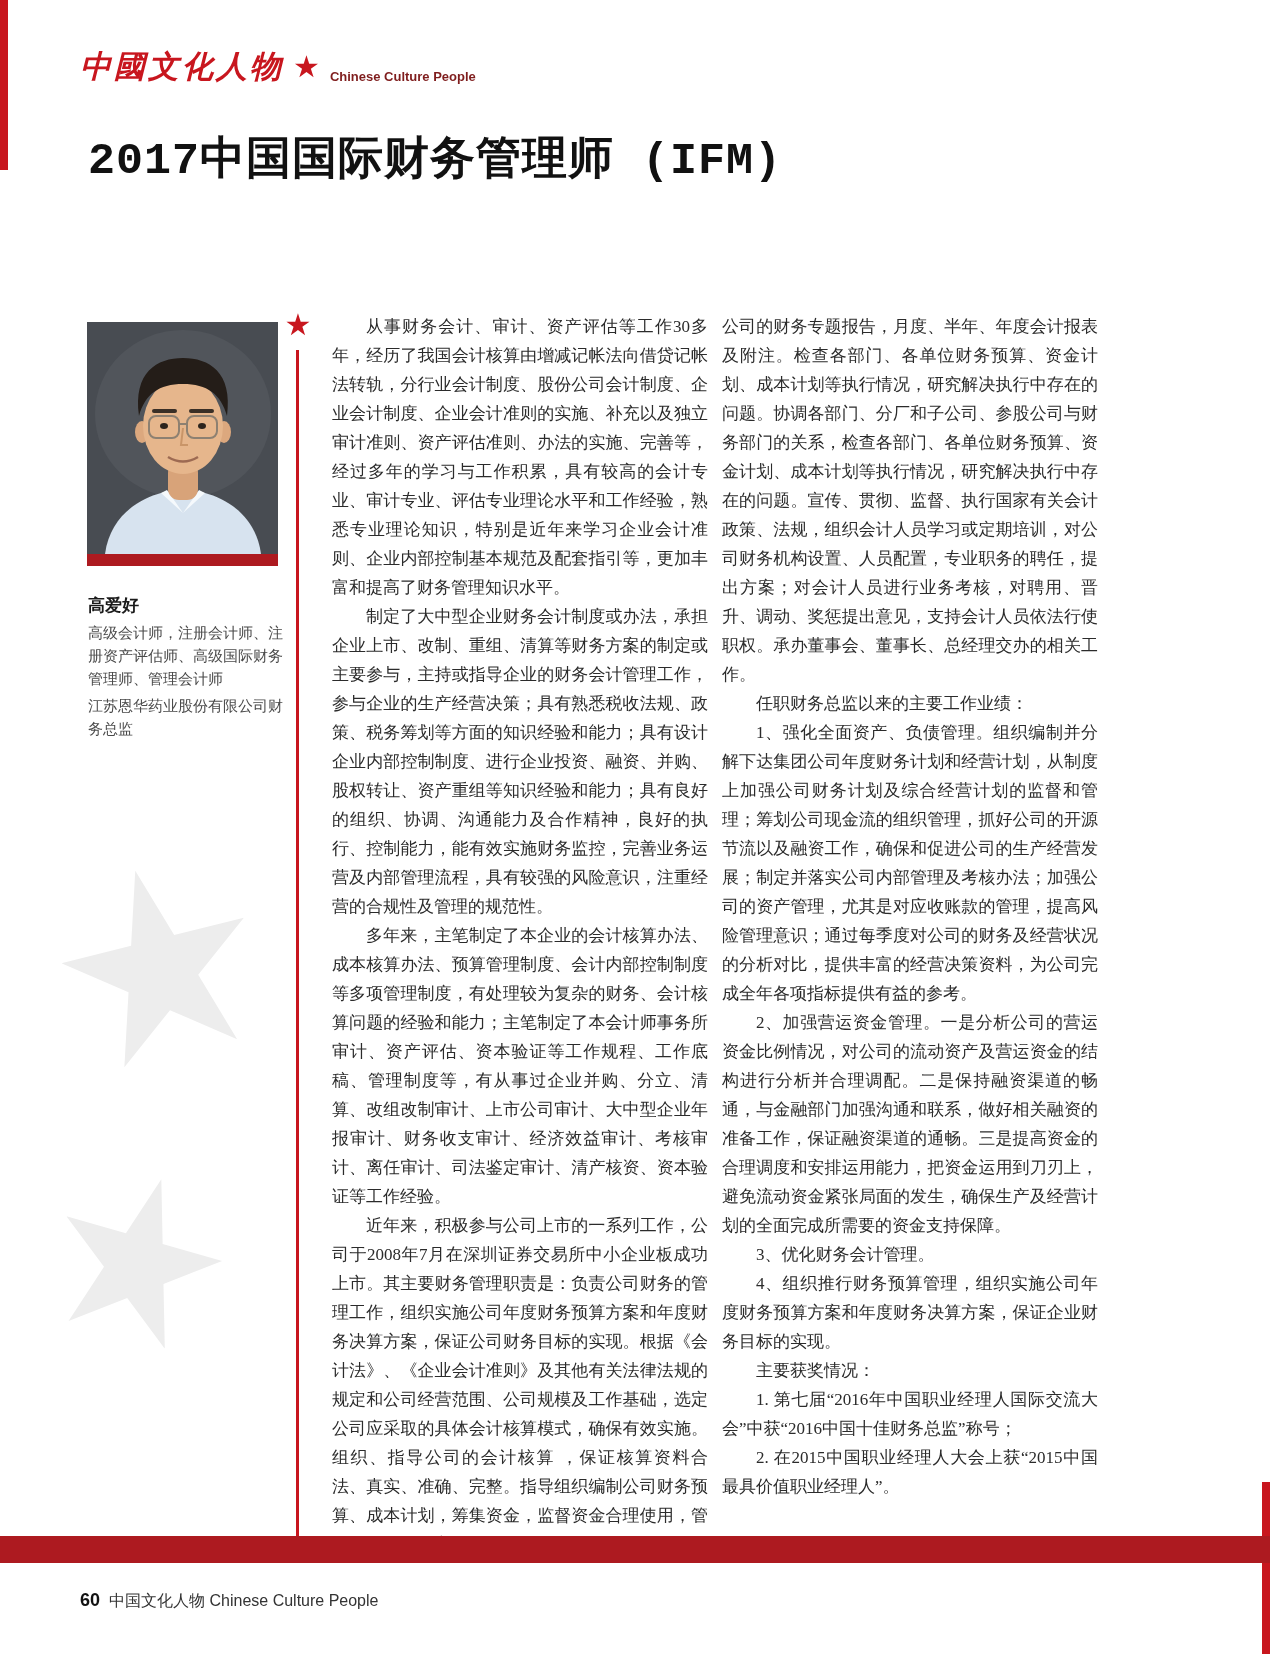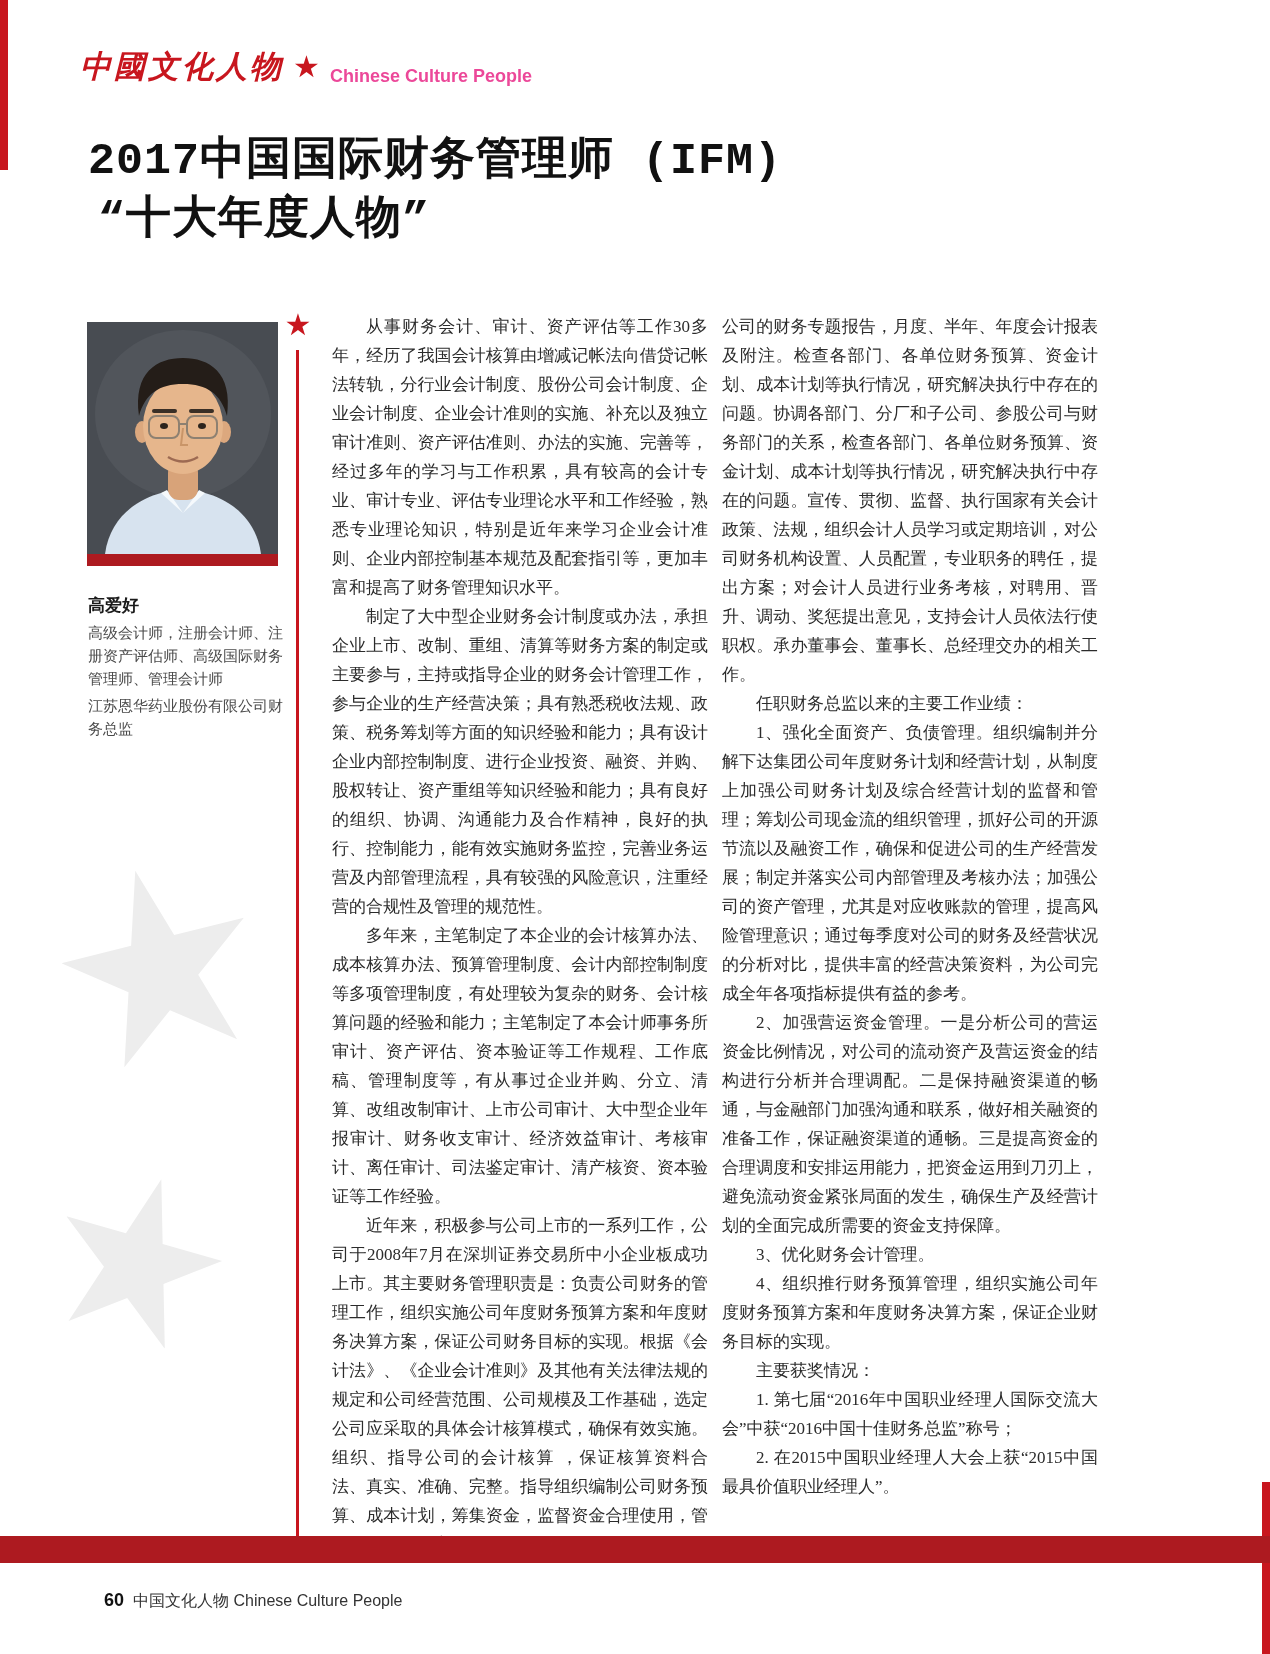--- a/index.html
+++ b/index.html
@@ -15,21 +15,21 @@
   }
   
   .edge-tl{position:absolute;left:0;top:0;width:8px;height:170px;background:var(--accent-red);}
   .edge-br{position:absolute;left:1262px;top:1482px;width:8px;height:172px;background:var(--accent-red);}
 
   
   .masthead{position:absolute;left:80px;top:46px;display:flex;align-items:center;}
   .logo-cn{font-family:"DejaVu Serif",serif;font-style:italic;font-weight:bold;
     font-size:31px;color:var(--accent-red);letter-spacing:3px;white-space:nowrap;text-align:right;}
   .logo-star{font-size:30px;color:var(--accent-red);margin:0 10px 0 9px;line-height:1;}
-  .logo-en{font-weight:bold;font-size:18px;color:#ec4899;letter-spacing:0px;margin-top:19px;}
+  .logo-en{font-weight:bold;font-size:13px;color:#7f1d1d;letter-spacing:0px;margin-top:19px;}
 
   
   .title{position:absolute;left:88px;top:132px;font-family:Liberation Mono, monospace;
     font-weight:bold;color:#111;font-size:45px;line-height:59px;letter-spacing:1px;}
   .title .line2{padding-left:10px;}
 
   
   .photo-block{position:absolute;left:87px;top:322px;width:191px;}
   .photo-frame{display:block;width:191px;height:232px;}
   .photo-bar{width:191px;height:12px;background:var(--bar-red);}
@@ -53,21 +53,21 @@
   
   .col{position:absolute;top:312px;width:376px;font-family:Liberation Serif, serif;
     font-size:17px;line-height:29px;text-align:justify;color:var(--text);}
   .col p{margin:0;text-indent:2em;}
   .col-1{left:332px;}
   .col-2{left:722px;}
   .col-2 p:first-child{text-indent:0;} 
 
   
   .bottom-bar{position:absolute;left:0;top:1536px;width:1270px;height:27px;background:var(--bar-red);}
-  .footer{position:absolute;left:104px;top:1590px;display:flex;align-items:baseline;gap:9px;}
+  .footer{position:absolute;left:80px;top:1590px;display:flex;align-items:baseline;gap:9px;}
   .footer .page-num{font-weight:bold;font-size:18px;color:#111;}
   .footer .mag{font-size:16px;color:#333;}
 </style>
 </head>
 <body>
 
 <div class="page">
 
   <div class="edge-tl"></div>
   <div class="edge-br"></div>
@@ -76,21 +76,20 @@
   <div class="wm-star wm2"></div>
 
   <div class="masthead">
     <span class="logo-cn">中國文化人物</span>
     <span class="logo-star">★</span>
     <span class="logo-en">Chinese Culture People</span>
   </div>
 
   <div class="title">
     <div class="line1">2017中国国际财务管理师 (IFM)</div>
-    <div class="line2">“十大年度人物”</div>
   </div>
 
   <div class="photo-block">
     <svg class="photo-frame" viewBox="0 0 191 232" width="191" height="232" xmlns="http://www.w3.org/2000/svg" role="img" aria-label="portrait">
       <rect width="191" height="232" fill="#484c52"></rect>
       <ellipse cx="96" cy="92" rx="88" ry="84" fill="#51555b"></ellipse>
       <path d="M18 232 C23 194 52 177 74 171 L96 167 L118 171 C140 177 169 194 174 232 Z" fill="#d7e3ef"></path>
       <path d="M74 171 L96 191 L80 168 Z" fill="#f5f9fc"></path>
       <path d="M118 171 L96 191 L112 168 Z" fill="#f5f9fc"></path>
       <rect x="81" y="140" width="30" height="38" rx="11" fill="#d8a379"></rect>

